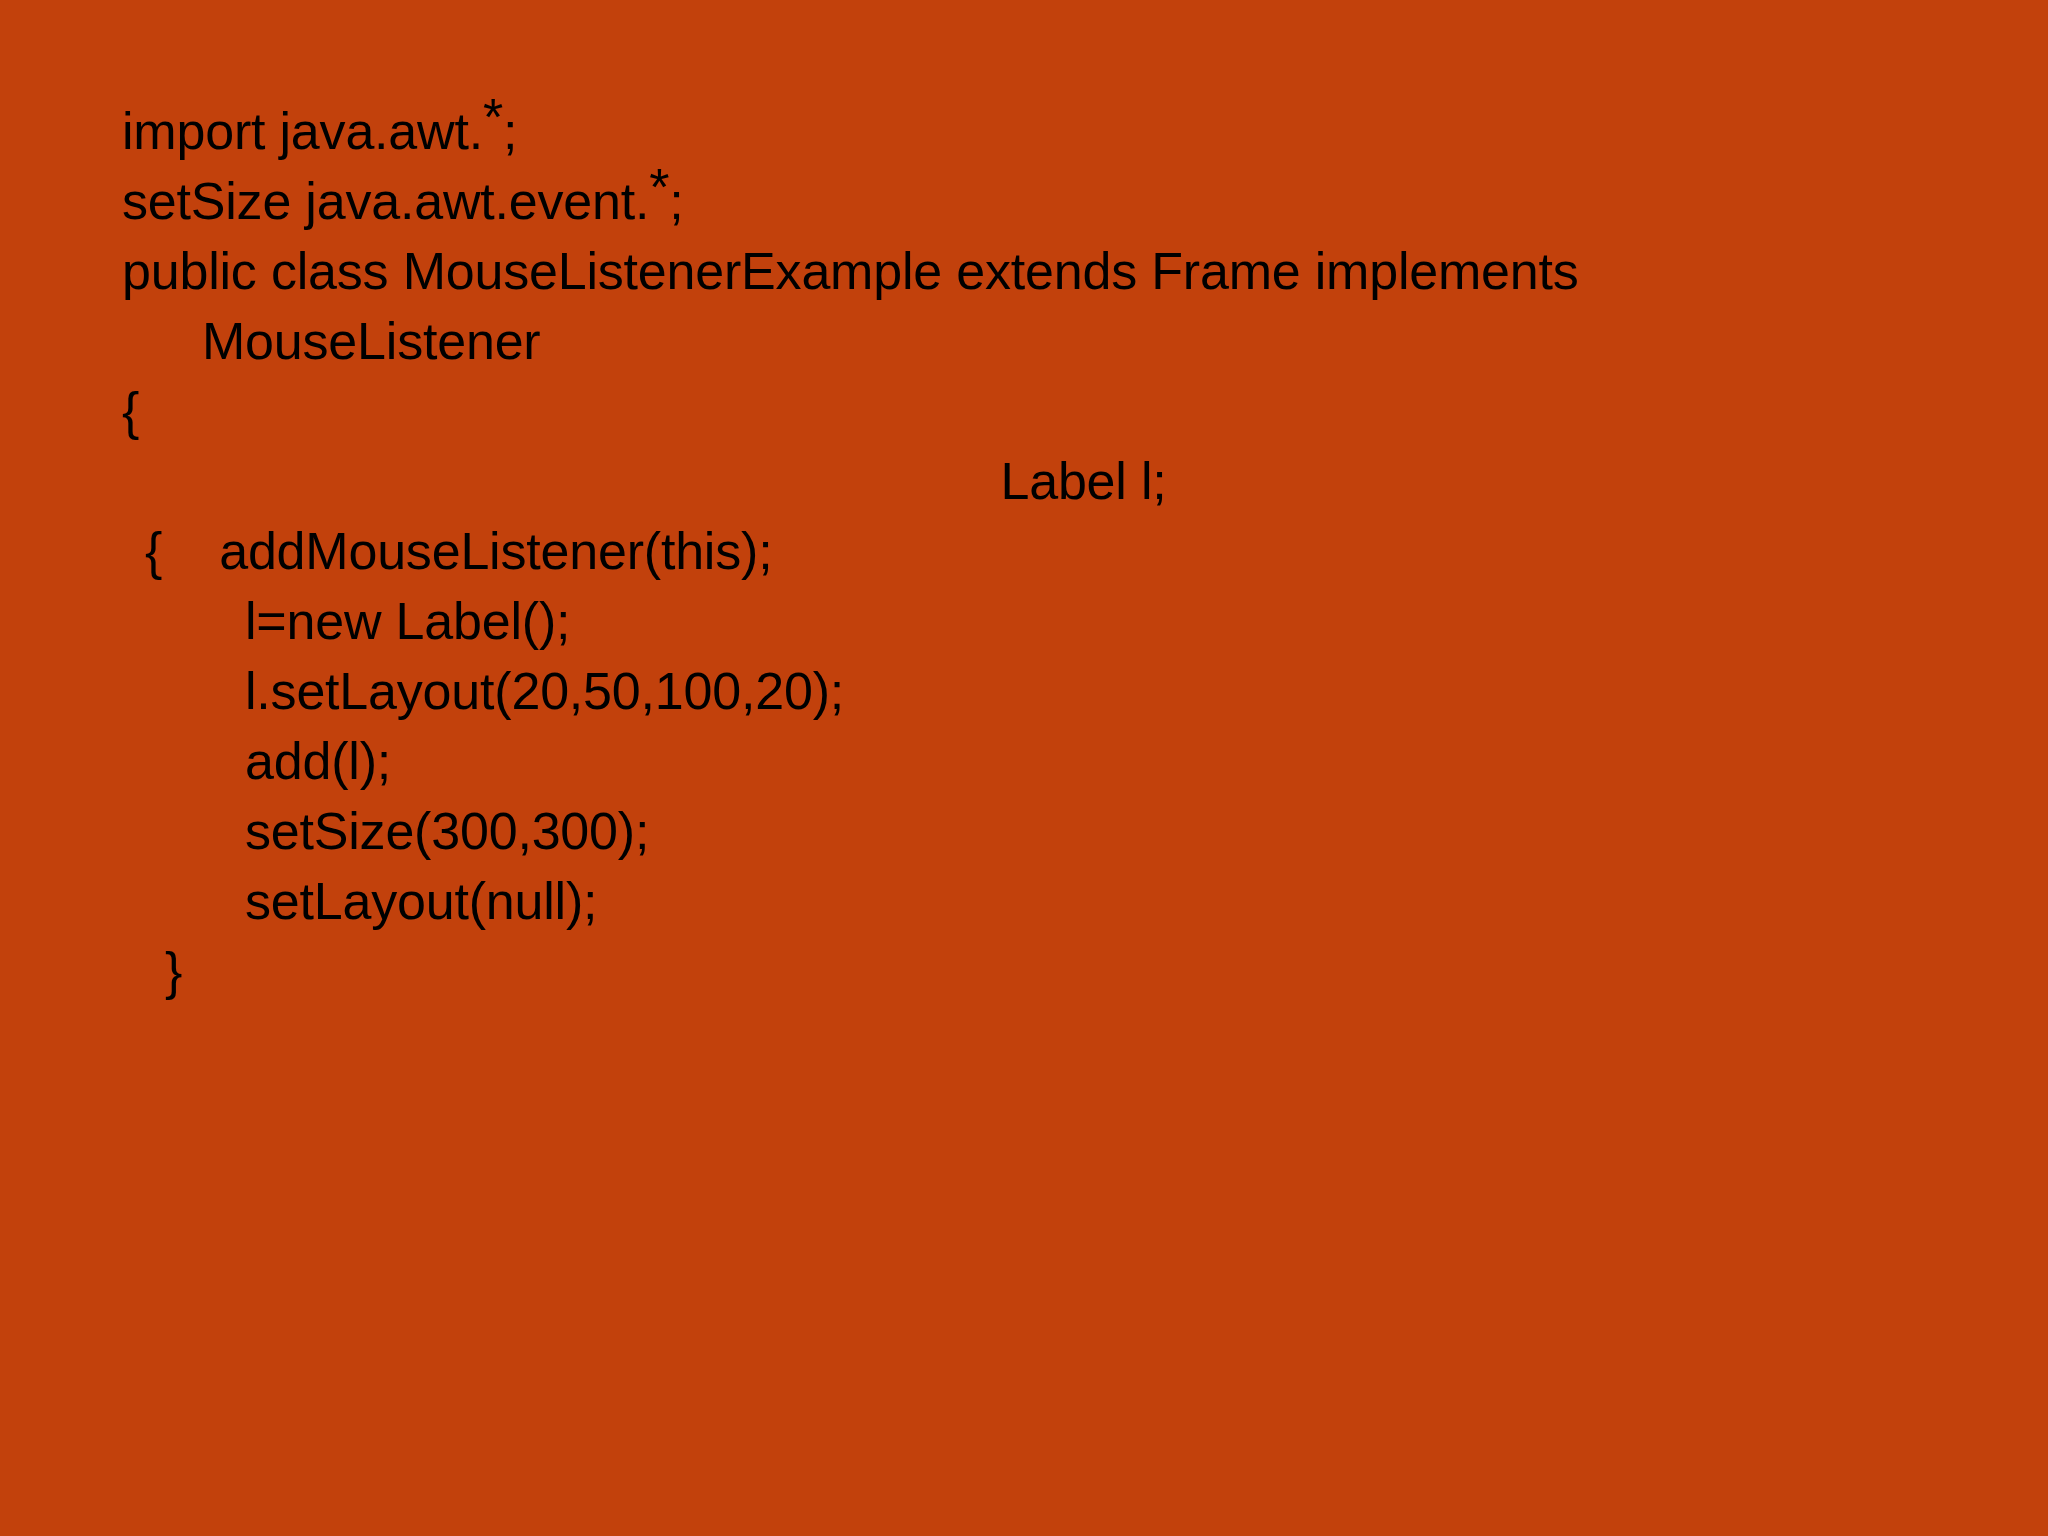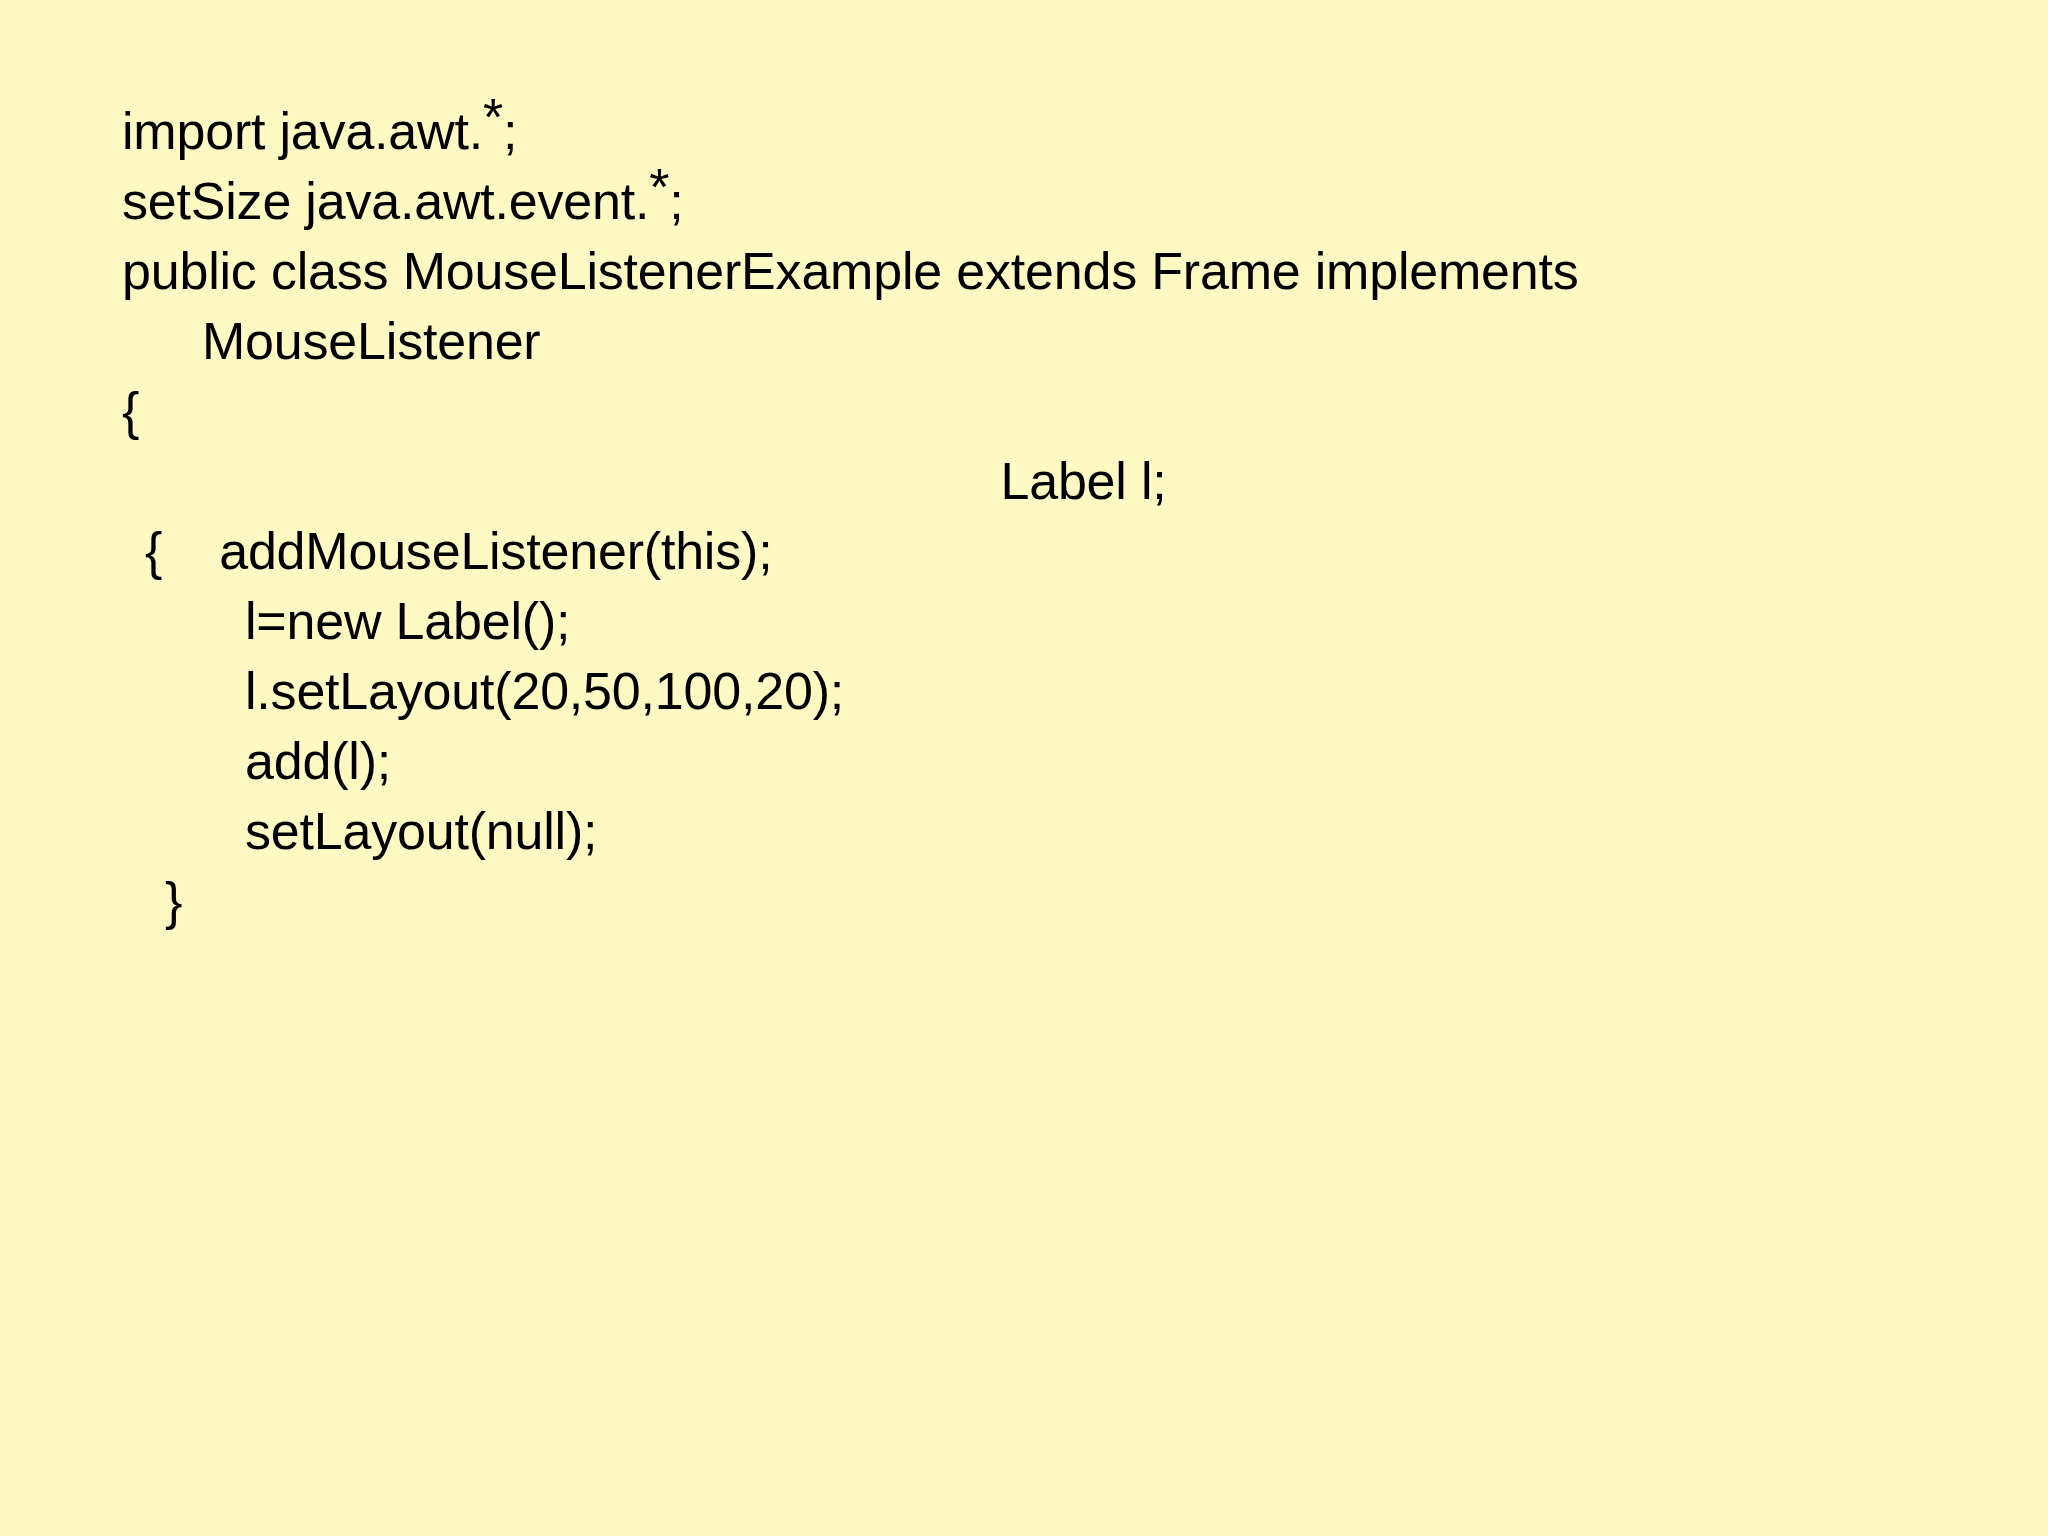--- a/index.html
+++ b/index.html
@@ -41,28 +41,29 @@
   .ind-5   { padding-left: 123px; }
   .star {
     font-size: 52px;
     vertical-align: 14px;
     line-height: 0;
   }
 </style>
 </head>
 <body>
 
-<div id="slide" style="background: #fef9c3;">
+<div id="slide" style="background: #c2410c;">
   <div id="code-block" style="color: rgb(0, 0, 0);">
       <div class="code-line ind-0"><span class="txt">import java.awt.</span><span class="star">*</span><span class="txt">;</span></div>
       <div class="code-line ind-0"><span class="txt">setSize java.awt.event.</span><span class="star">*</span><span class="txt">;</span></div>
       <div class="code-line ind-0"><span class="txt">public class MouseListenerExample extends Frame implements</span></div>
       <div class="code-line ind-4"><span class="txt">MouseListener</span></div>
       <div class="code-line ind-0"><span class="txt">{</span></div>
       <div class="code-line ind-3"><span class="txt">Label l;</span></div>
       <div class="code-line ind-1"><span class="txt">{    addMouseListener(this);</span></div>
       <div class="code-line ind-5"><span class="txt">l=new Label();</span></div>
       <div class="code-line ind-5"><span class="txt">l.setLayout(20,50,100,20);</span></div>
       <div class="code-line ind-5"><span class="txt">add(l);</span></div>
+      <div class="code-line ind-5"><span class="txt">setSize(300,300);</span></div>
       <div class="code-line ind-5"><span class="txt">setLayout(null);</span></div>
       <div class="code-line ind-2"><span class="txt">}</span></div>
     </div>
 </div>
 
 </body></html>

